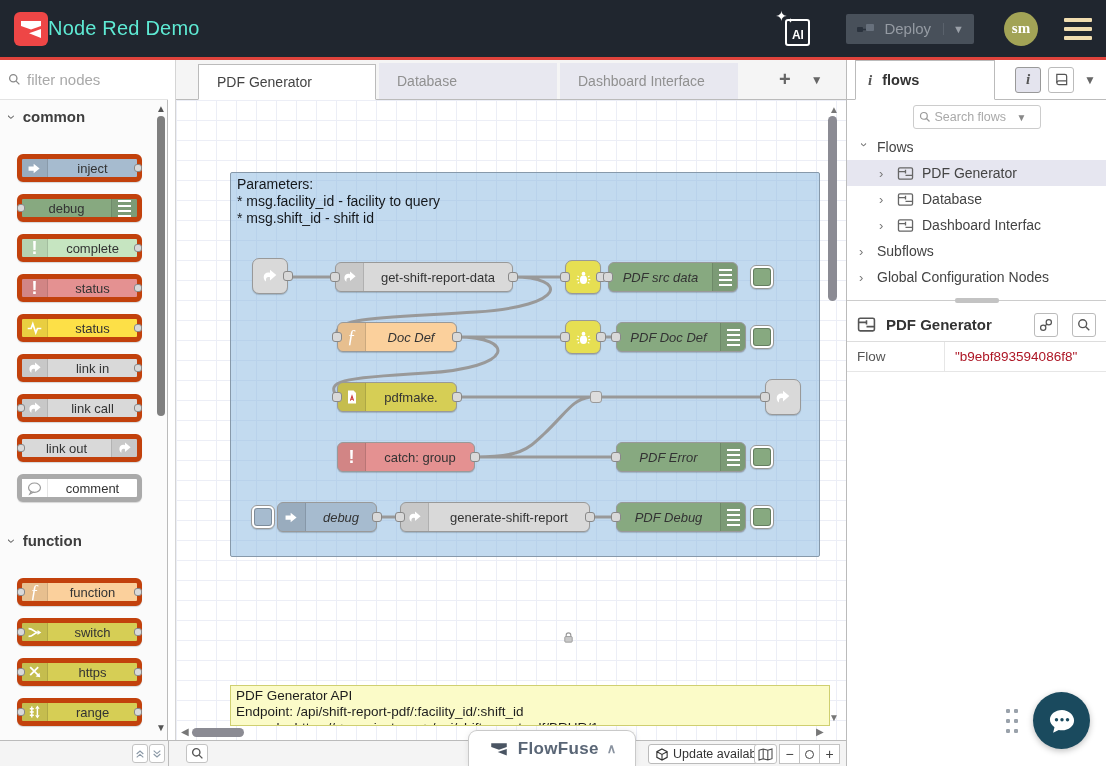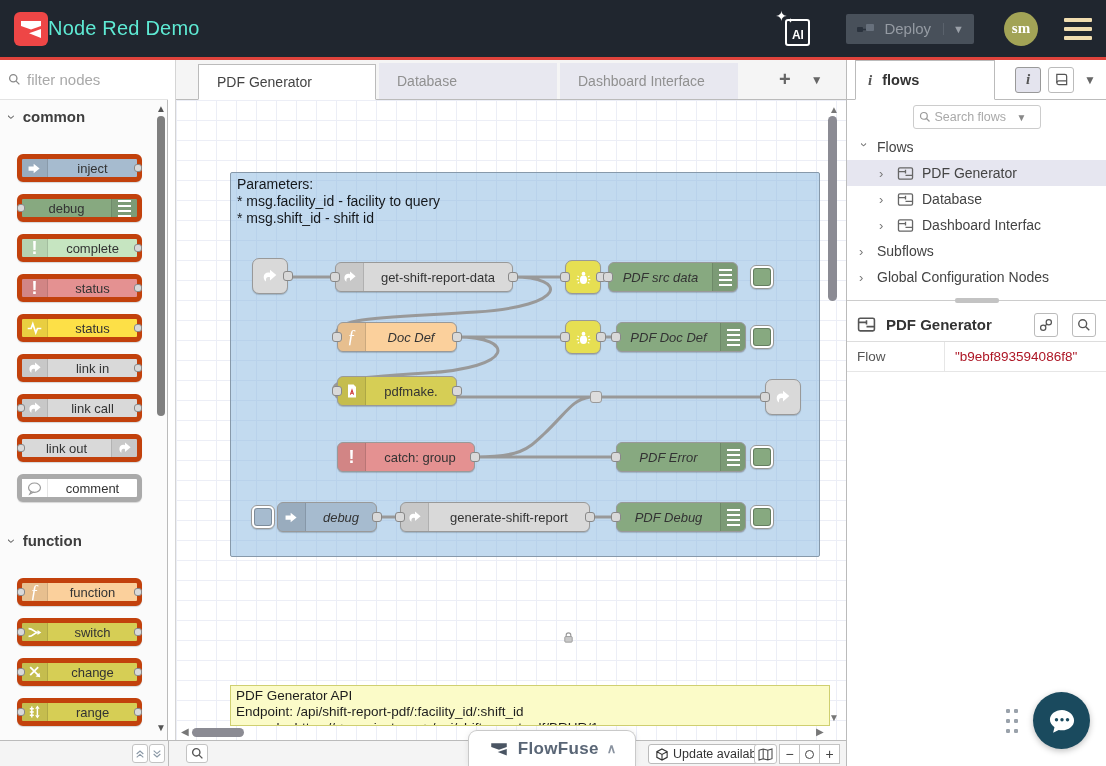--- a/index.html
+++ b/index.html
@@ -272,21 +272,21 @@
   <i class="port pin"></i>
       <i class="port pout"></i>
     </div>
   <div class="pill n-olive" style="top:598px">
     <span class="picon">
         <svg width="16" height="16" viewBox="0 0 20 20">
           <path d="M4 4 L14 14 M14 4 L4 14" stroke="#fff" stroke-width="2.2"></path>
           <path d="M16.5 16.5 L10.8 15.6 L15.6 10.8 Z" fill="#fff"></path>
         </svg>
       </span>
-    <span class="plabel">change</span>
+    <span class="plabel">https</span>
   <i class="port pin"></i>
       <i class="port pout"></i>
     </div>
   <div class="pill n-olive" style="top:638px">
     <span class="picon">
         <svg width="16" height="16" viewBox="0 0 20 20">
           <path d="M6 3 V17 M3.5 6 H8.5 M3.5 10 H8.5 M3.5 14 H8.5 M13 5.5 V14.5" stroke="#fff" stroke-width="1.8" fill="none"></path>
           <path d="M13 2 L15.8 5.8 H10.2 Z M13 18 L15.8 14.2 H10.2 Z" fill="#fff"></path>
         </svg>
       </span>
@@ -393,21 +393,21 @@
     <span class="nlabel it">PDF Doc Def</span>
     <span class="nicon right">
         <i class="lines"></i>
       </span>
   <i class="port pin"></i>
     </div>
   <div class="toggle" style="left:574px;top:225px">
       <div class="tfill g"></div>
     </div>
 
-  <div class="node n-olive" style="left:161px;top:276px;width:120px">
+  <div class="node n-olive" style="left:161px;top:282px;width:120px">
     <span class="nicon">
         <svg width="16" height="16" viewBox="0 0 20 20">
           <path d="M5 2 h7 l3 3 v13 H5 Z" fill="#fff"></path>
           <path d="M8 14.5 L10 8.5 L12 14.5 M8.7 12.7 h2.6" stroke="#cc3333" stroke-width="1.3" fill="none"></path>
         </svg>
       </span>
     <span class="nlabel">pdfmake.</span>
   <i class="port pin"></i>
       <i class="port pout"></i>
     </div>

